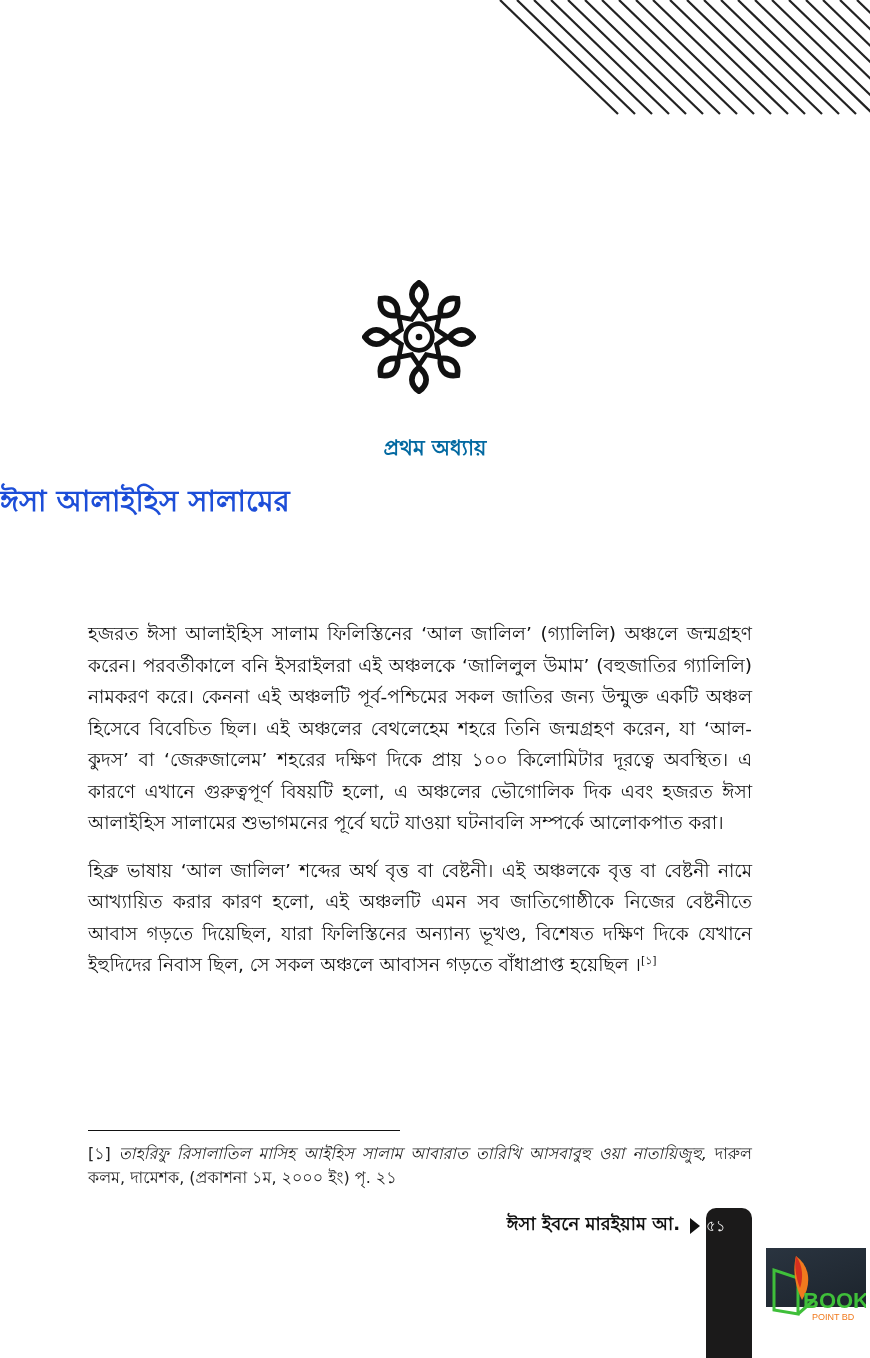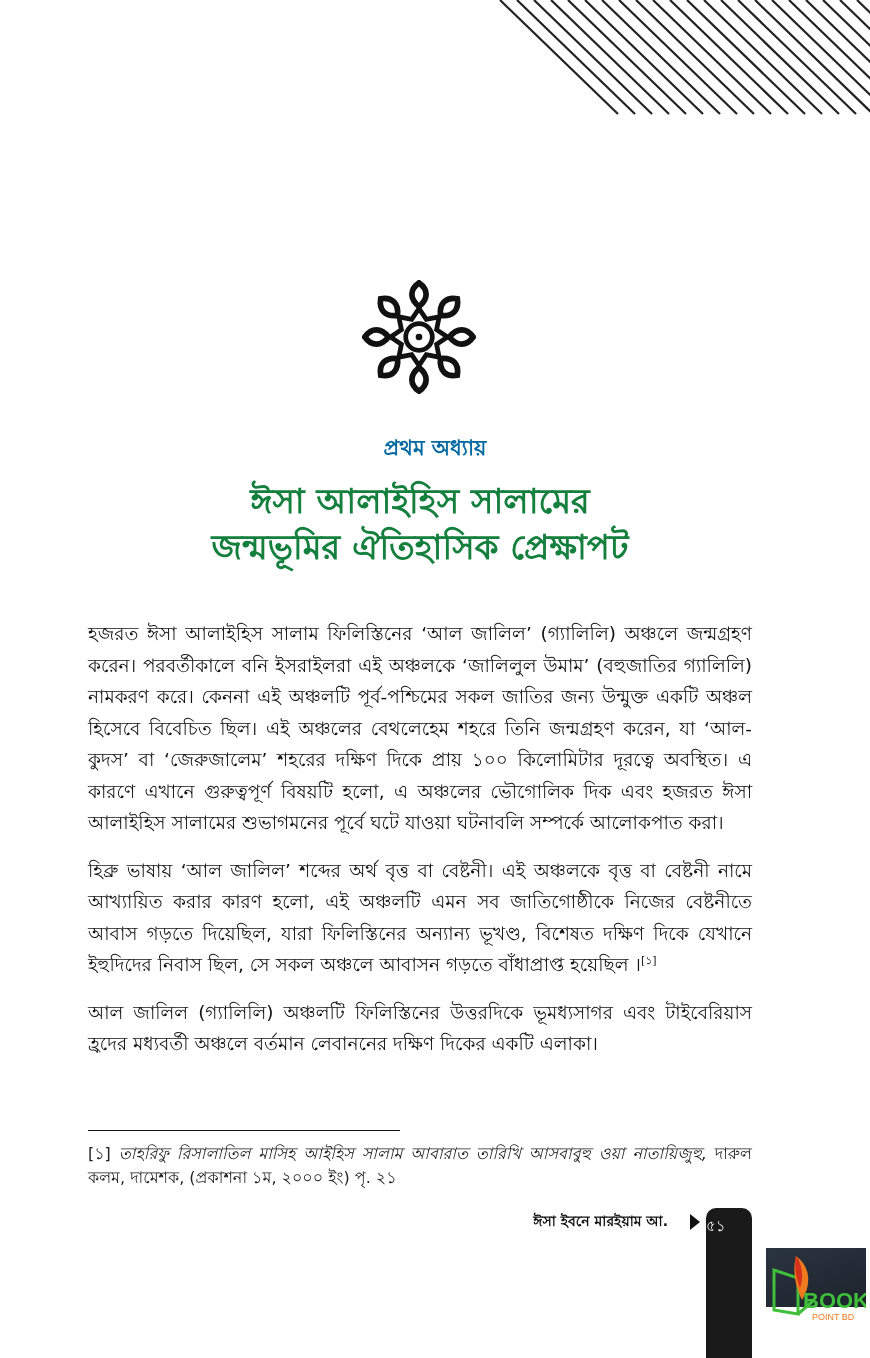--- a/index.html
+++ b/index.html
@@ -8,37 +8,37 @@
       font-family: "DejaVu Sans", sans-serif; color: #111;
     }
     .stripes { position: absolute; left: 0; top: 0; width: 870px; height: 120px; }
     .ornament { position: absolute; left: 362px; top: 280px; width: 114px; height: 114px; }
     .chapter-label {
       position: absolute; left: 0; width: 870px; top: 432px;
       text-align: center; font-size: 21px; font-weight: bold; color: #0369a1;
     }
     .chapter-title {
       position: absolute; left: 0; width: 840px; top: 478px;
-      text-align: center; font-size: 34px; font-weight: bold; line-height: 46px; color: #15803d;
+      font-size: 29px; font-weight: bold; line-height: 46px; color: #1d4ed8;
     }
     .body-text {
       position: absolute; left: 88px; width: 664px; top: 602px;
       font-size: 18.5px; line-height: 31.5px; text-align: justify; color: #111;
     }
     .body-text p { margin: 16px 0 12px 0; }
     .fn-ref { font-size: 11px; vertical-align: super; line-height: 0; }
     .fn-rule { position: absolute; left: 88px; top: 1130px; width: 312px; height: 0; border-top: 1.5px solid #111; }
     .footnote {
       position: absolute; left: 88px; width: 664px; top: 1142px;
       font-size: 16px; line-height: 24px; color: #222; text-align: justify;
     }
     .footnote .ital { font-style: italic; }
     .running-footer {
       position: absolute; right: 170px; top: 1210px;
-      font-size: 14px; font-weight: bold; color: #111; display: flex; align-items: center; gap: 22px;
+      font-size: 18px; font-weight: bold; color: #111; display: flex; align-items: center; gap: 10px;
     }
     .tri { width: 0; height: 0; border-top: 8px solid transparent; border-bottom: 8px solid transparent; border-left: 10px solid #111; }
     .page-tab {
       position: absolute; left: 706px; top: 1208px; width: 46px; height: 160px;
       background: #1b1a1a; border-radius: 10px 10px 0 0;
     }
     .page-num { position: absolute; left: 0; width: 46px; top: 6px; text-align: left; color: #eee; font-size: 15px; }
     .logo {
       position: absolute; left: 766px; top: 1248px; width: 100px; height: 59px;
       background: linear-gradient(160deg, #2a3440, #1c242c);
@@ -94,27 +94,25 @@
       </g>
     <polygon id="star" stroke-width="5" points="0.0,-30.0 7.7,-18.5 21.2,-21.2 18.5,-7.7 30.0,0.0 18.5,7.7 21.2,21.2 7.7,18.5 0.0,30.0 -7.7,18.5 -21.2,21.2 -18.5,7.7 -30.0,0.0 -18.5,-7.7 -21.2,-21.2 -7.7,-18.5"></polygon>
     <circle r="14" stroke-width="5"></circle>
   </g>
   <circle r="3.5" fill="#111"></circle>
 </svg>
 
 <div class="chapter-label">প্রথম অধ্যায়</div>
 <div class="chapter-title">
   <div>ঈসা আলাইহিস সালামের</div>
-  <div>জন্মভূমির ঐতিহাসিক প্রেক্ষাপট</div>
 </div>
 
 <div class="body-text">
   <p>হজরত ঈসা আলাইহিস সালাম ফিলিস্তিনের ‘আল জালিল’ (গ্যালিলি) অঞ্চলে জন্মগ্রহণ করেন। পরবর্তীকালে বনি ইসরাইলরা এই অঞ্চলকে ‘জালিলুল উমাম’ (বহুজাতির গ্যালিলি) নামকরণ করে। কেননা এই অঞ্চলটি পূর্ব-পশ্চিমের সকল জাতির জন্য উন্মুক্ত একটি অঞ্চল হিসেবে বিবেচিত ছিল। এই অঞ্চলের বেথলেহেম শহরে তিনি জন্মগ্রহণ করেন, যা ‘আল-কুদস’ বা ‘জেরুজালেম’ শহরের দক্ষিণ দিকে প্রায় ১০০ কিলোমিটার দূরত্বে অবস্থিত। এ কারণে এখানে গুরুত্বপূর্ণ বিষয়টি হলো, এ অঞ্চলের ভৌগোলিক দিক এবং হজরত ঈসা আলাইহিস সালামের শুভাগমনের পূর্বে ঘটে যাওয়া ঘটনাবলি সম্পর্কে আলোকপাত করা।</p>
   <p><span>হিব্রু ভাষায় ‘আল জালিল’ শব্দের অর্থ বৃত্ত বা বেষ্টনী। এই অঞ্চলকে বৃত্ত বা বেষ্টনী নামে আখ্যায়িত করার কারণ হলো, এই অঞ্চলটি এমন সব জাতিগোষ্ঠীকে নিজের বেষ্টনীতে আবাস গড়তে দিয়েছিল, যারা ফিলিস্তিনের অন্যান্য ভূখণ্ড, বিশেষত দক্ষিণ দিকে যেখানে ইহুদিদের নিবাস ছিল, সে সকল অঞ্চলে আবাসন গড়তে বাঁধাপ্রাপ্ত হয়েছিল ।</span><span class="fn-ref">[১]</span></p>
-  <p>আল জালিল (গ্যালিলি) অঞ্চলটি ফিলিস্তিনের উত্তরদিকে ভূমধ্যসাগর এবং টাইবেরিয়াস হ্রদের মধ্যবর্তী অঞ্চলে বর্তমান লেবাননের দক্ষিণ দিকের একটি এলাকা।</p>
 </div>
 
 <div class="fn-rule"></div>
 <div class="footnote">
   <span>[১]</span>
   <span class="ital">তাহরিফু রিসালাতিল মাসিহ আইহিস সালাম আবারাত তারিখি আসবাবুহু ওয়া নাতায়িজুহু,</span>
   <span>দারুল কলম, দামেশক, (প্রকাশনা ১ম, ২০০০ ইং) পৃ. ২১</span>
 </div>
 
 <div class="running-footer">

